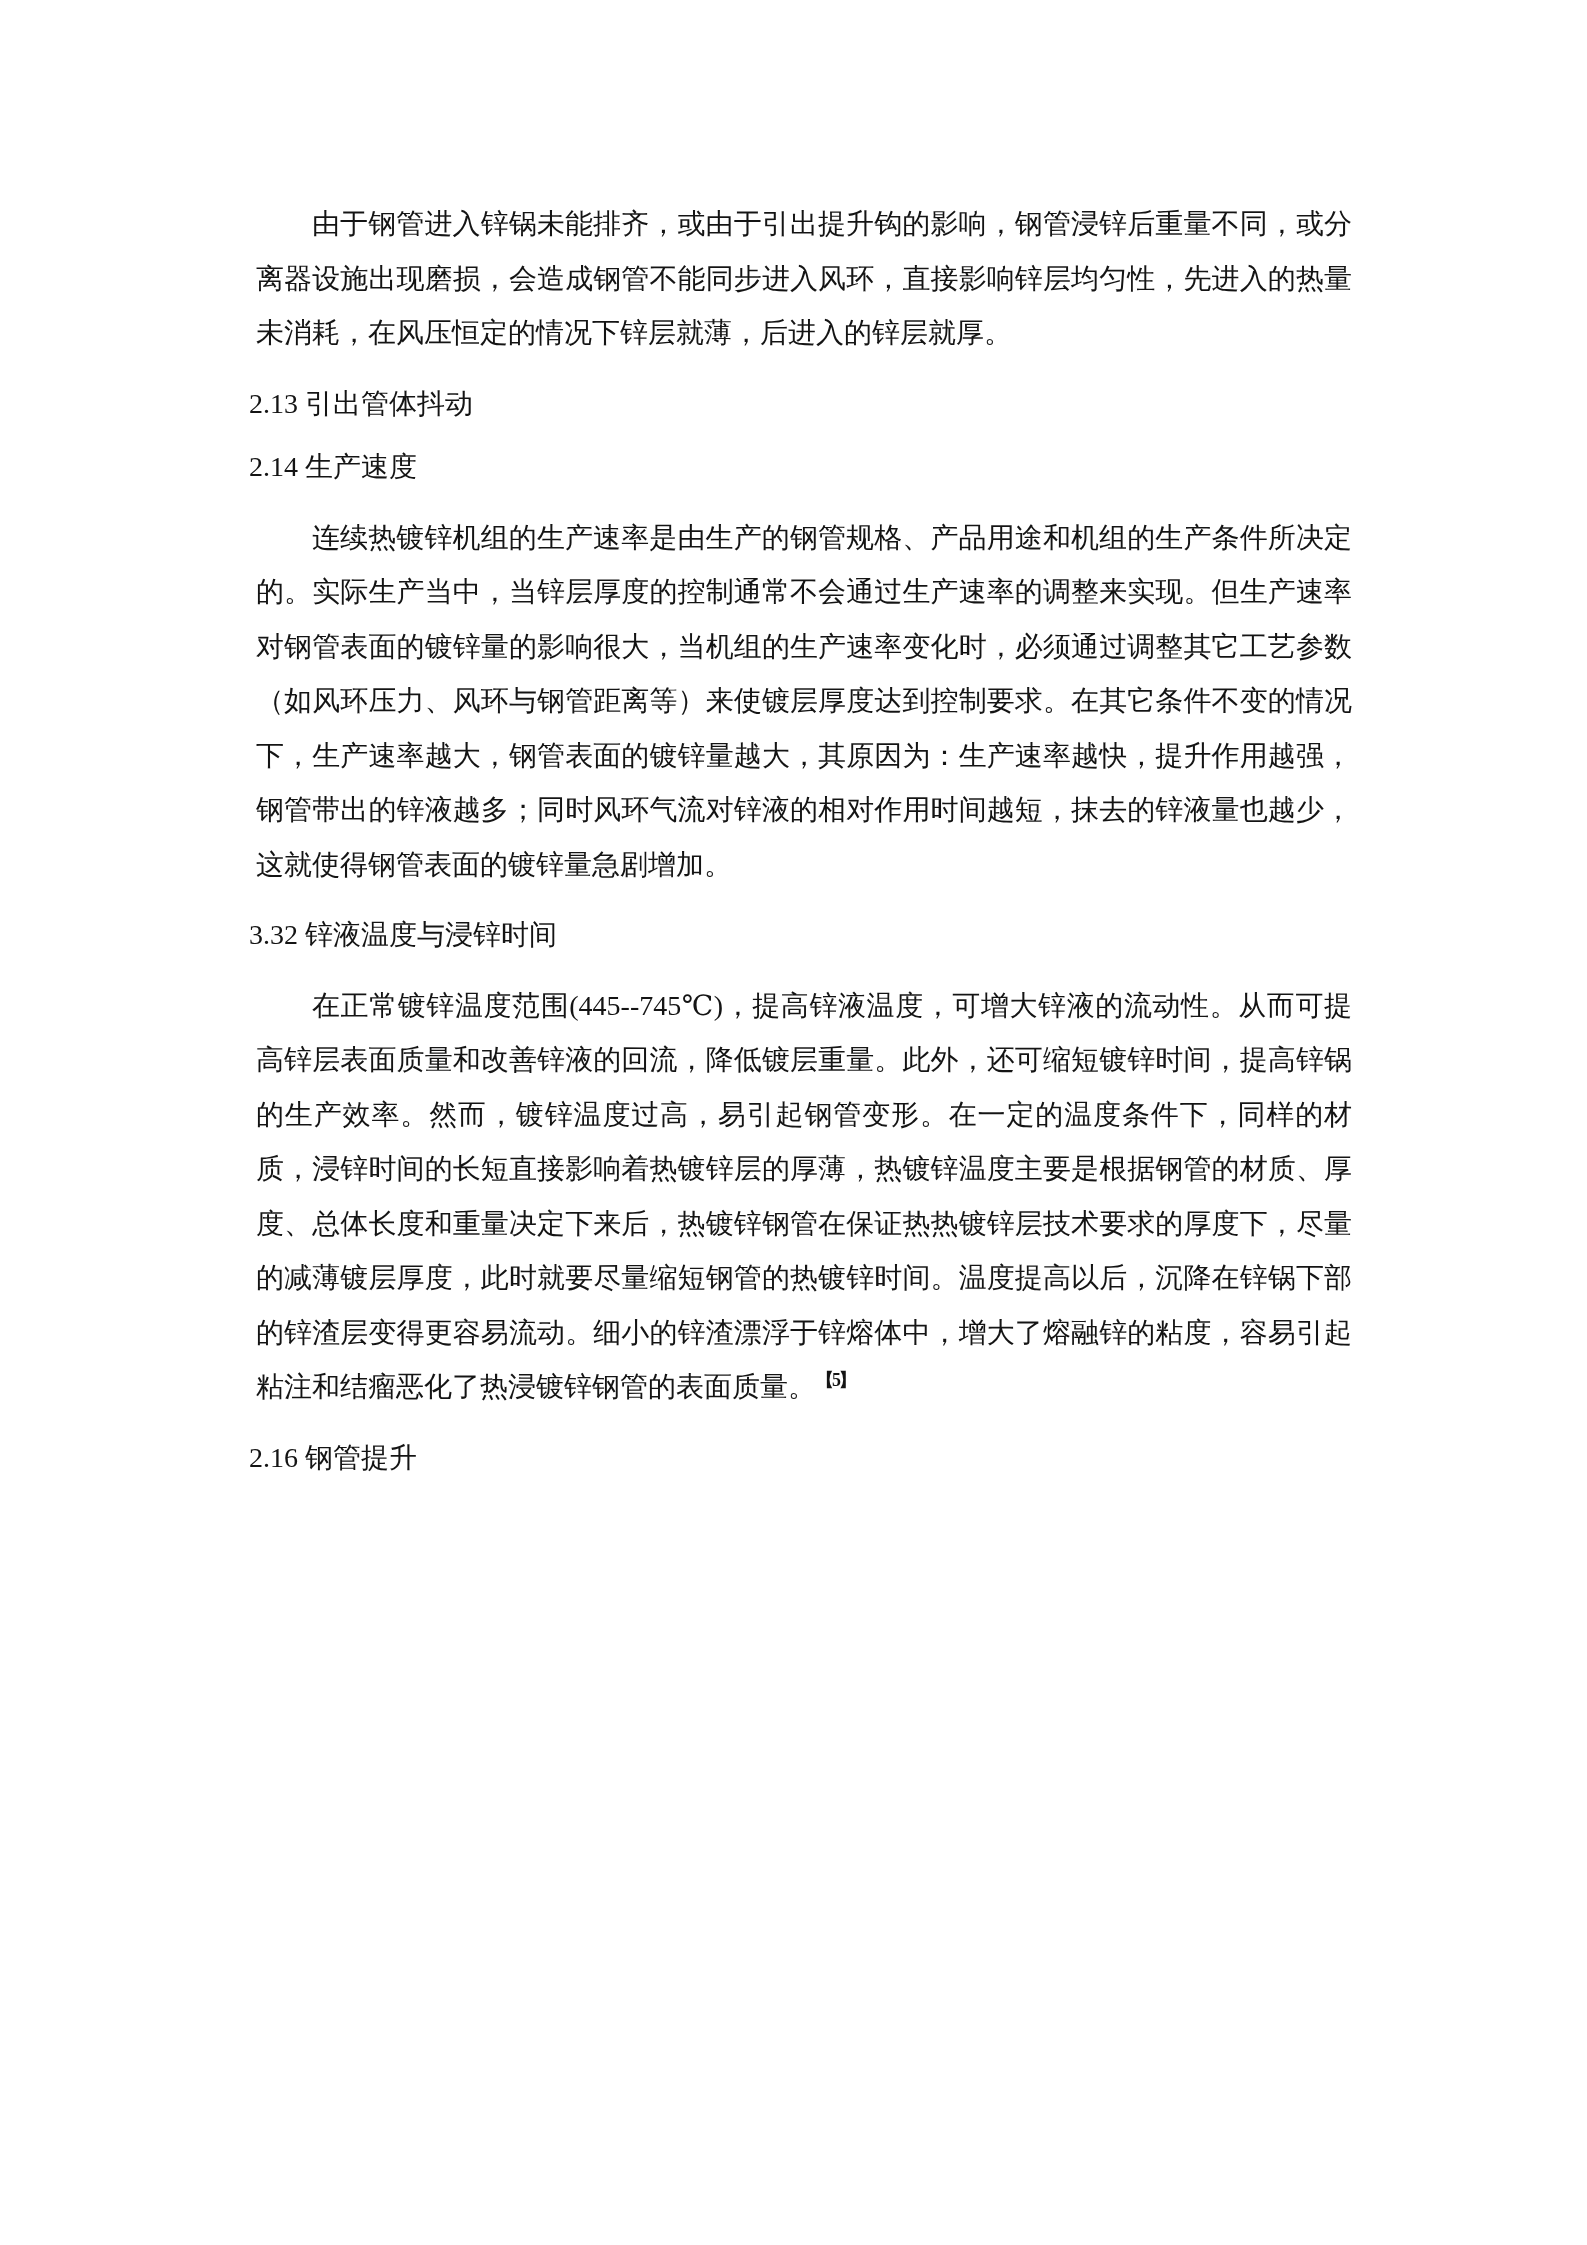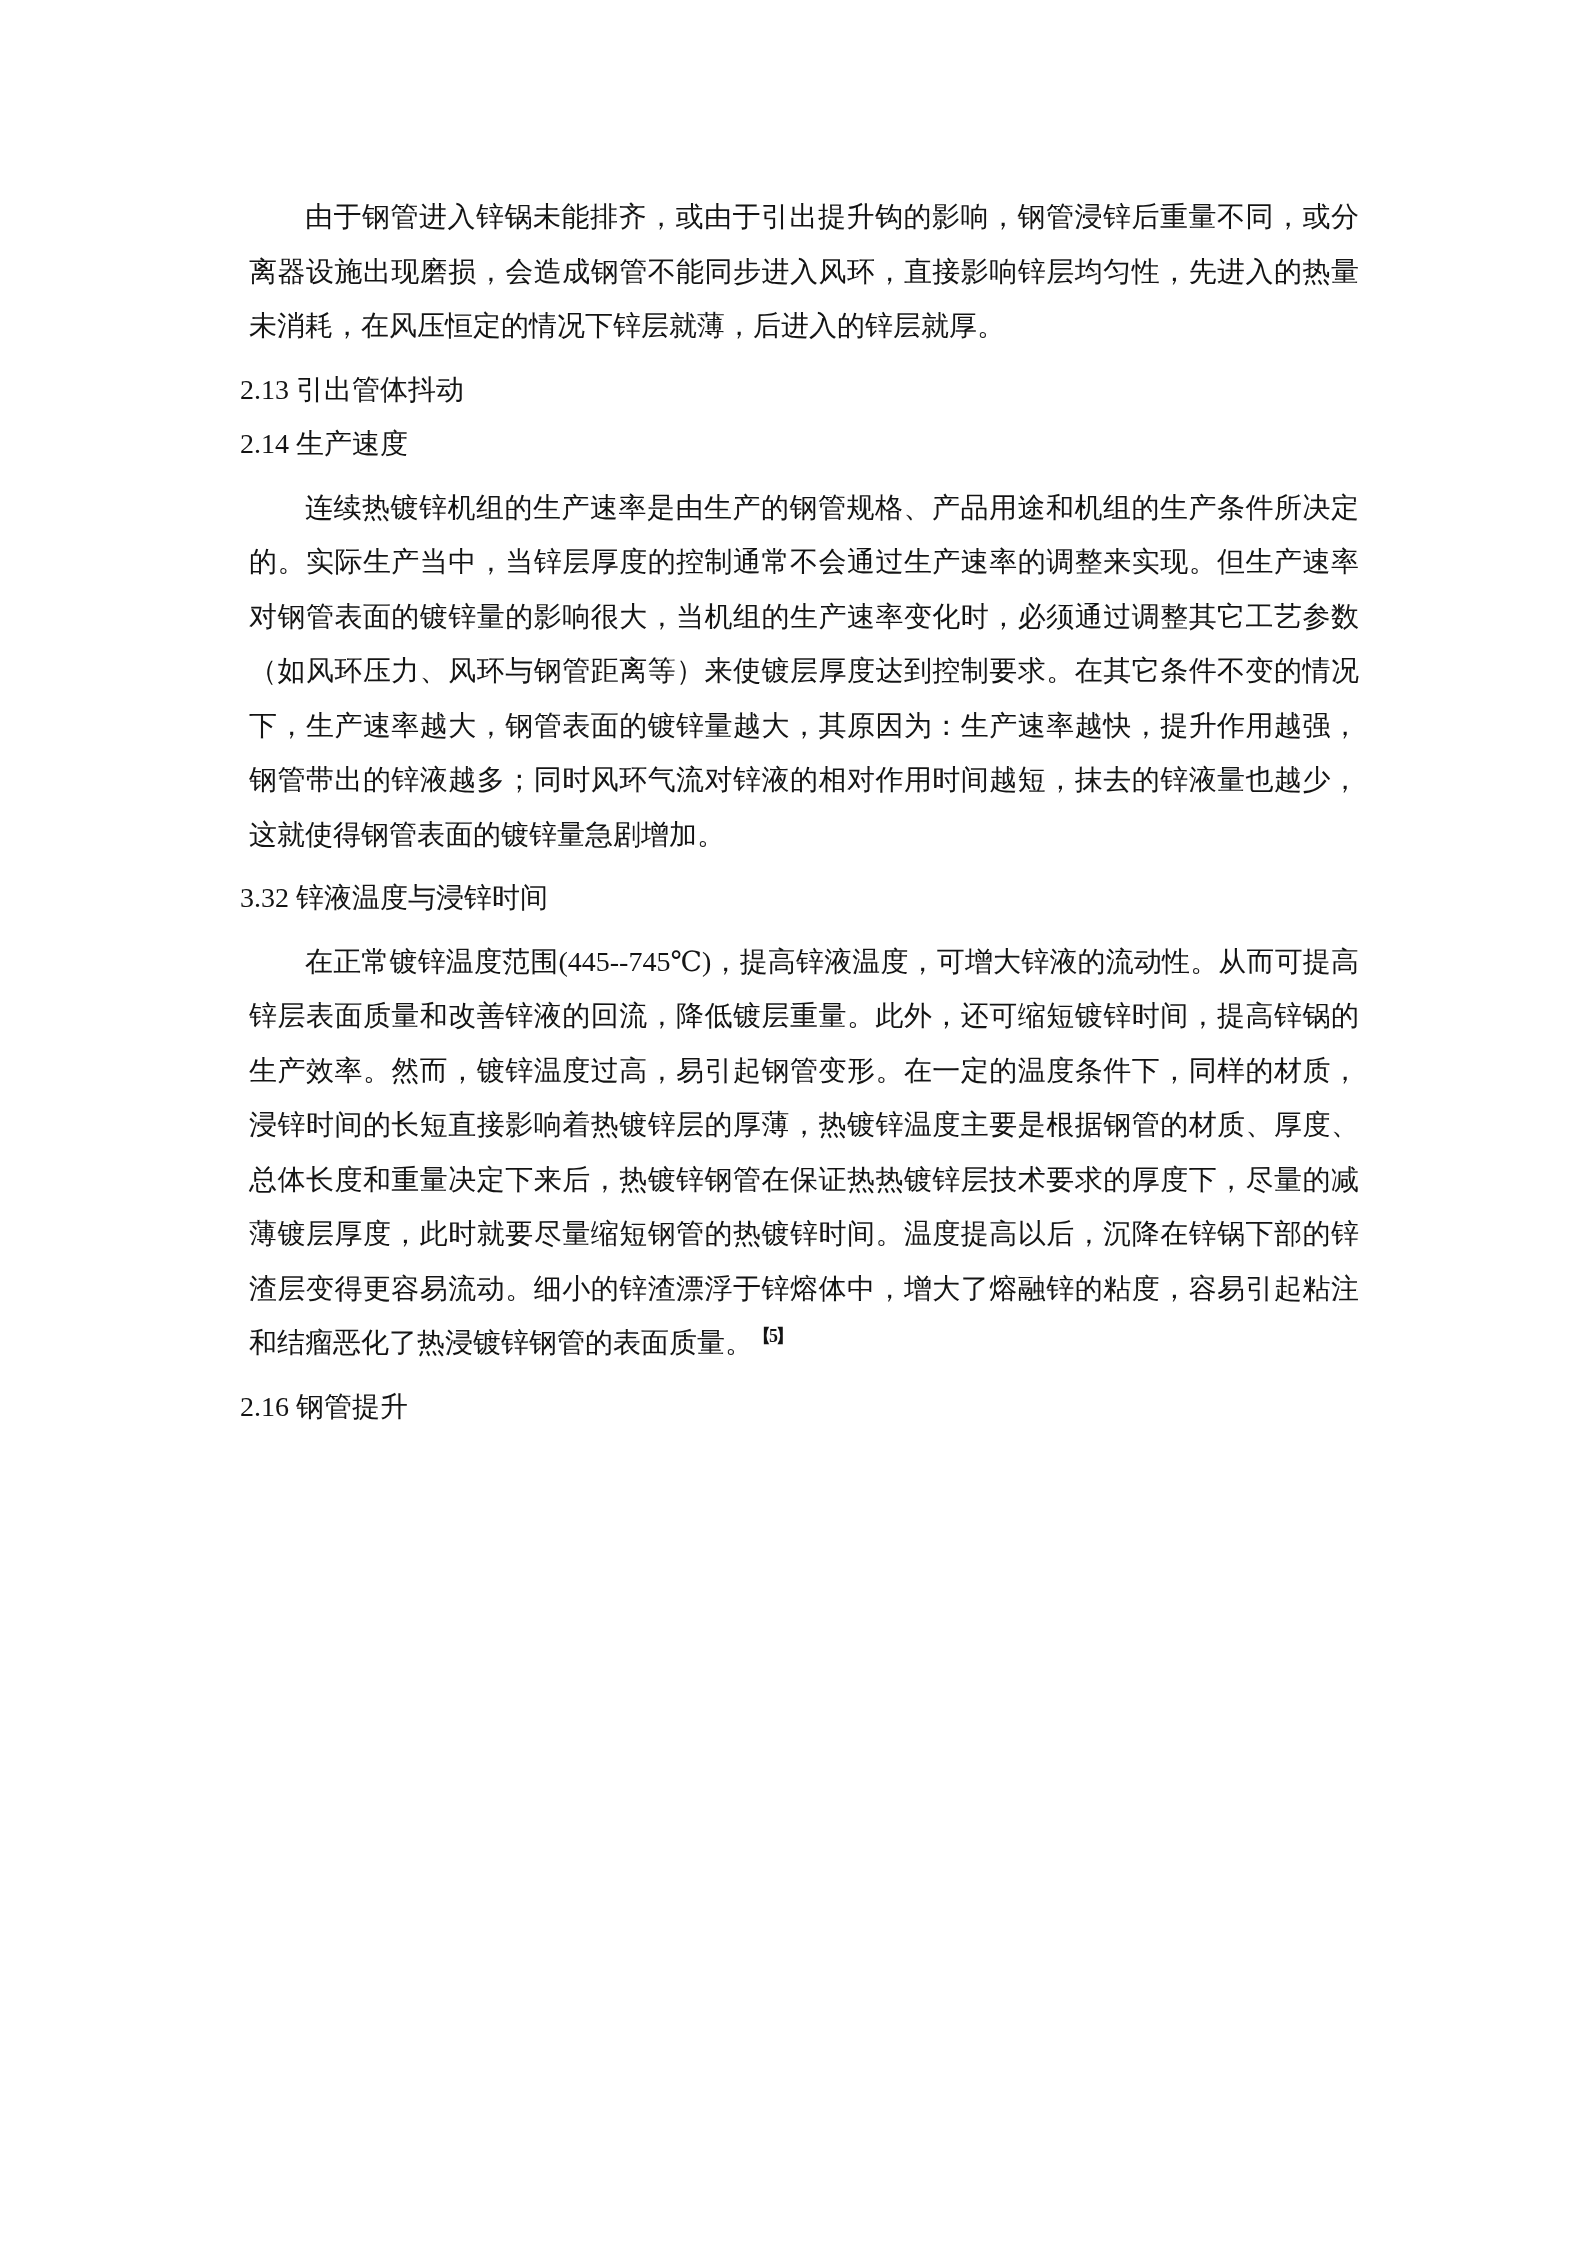--- a/index.html
+++ b/index.html
@@ -20,25 +20,25 @@
     top: 181px;
     width: 1128px;
     font-family: "Liberation Serif", "DejaVu Serif", serif;
     font-size: 28px;
     line-height: 54.5px;
     color: #141414;
     text-align: justify;
     line-break: strict;
   }
   .content p.para {
-    margin: 9px;
+    margin: 16px;
     text-indent: 2em;
   }
   .content h2.heading {
-    margin: 0;
+    margin: 9px;
     font-size: 28px;
     font-weight: normal;
     line-height: 54.5px;
     text-indent: 0;
   }
   sup.ref {
     font-weight: bold;
     font-size: 0.64em;
     line-height: 0;
     vertical-align: super;

